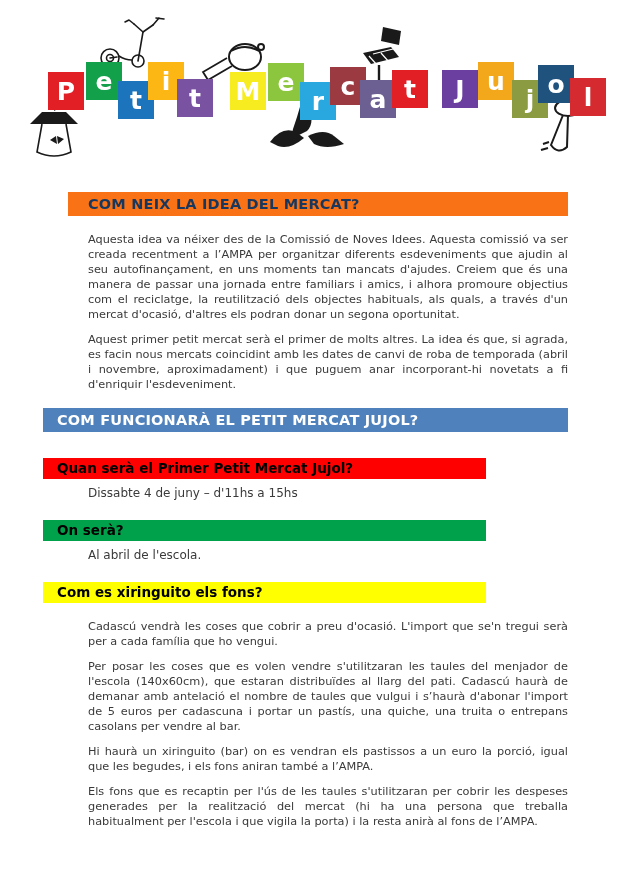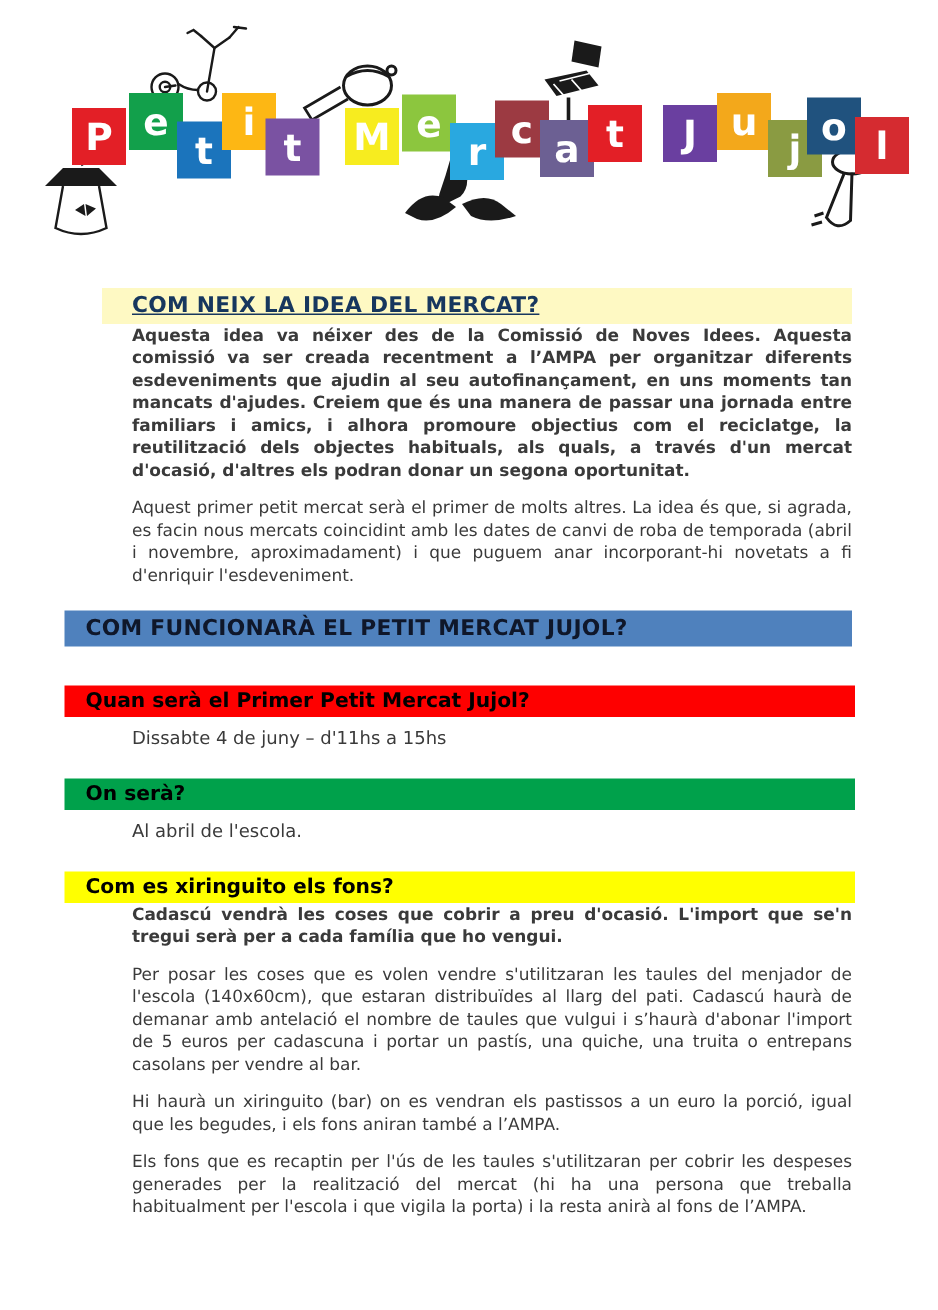--- a/index.html
+++ b/index.html
@@ -9,26 +9,26 @@
   
   .logo{position:relative;width:625px;height:180px;}
   .tile{position:absolute;width:36px;height:38px;display:flex;align-items:center;justify-content:center;
         color:#fff;font-weight:bold;font-size:25px;line-height:1;}
   .doodle{position:absolute;}
 
   
   .bar{box-sizing:border-box;font-weight:bold;}
   .bar-main{width:500px;margin:12px 0 0 68px;padding:4px 4px 4px 20px;font-size:14.5px;letter-spacing:.2px;}
   .bar-main2{width:525px;margin:16px 0 0 43px;padding:4px 4px 4px 14px;font-size:14.5px;letter-spacing:.2px;}
-  .bar-sub{width:527px;margin:26px 0 0 43px;padding:2px 4px 3px 14px;font-size:13.5px;color:#000;}
+  .bar-sub{width:443px;margin:26px 0 0 43px;padding:2px 4px 3px 14px;font-size:13.5px;color:#000;}
 
   
   .para{width:480px;margin:8px 0 10px 88px;text-align:justify;font-size:11.3px;line-height:15px;color:#3a3a3a;}
   .line{width:480px;margin:7px 0 0 88px;font-size:12px;color:#3a3a3a;}
-  .first-para{margin-top:0;font-weight:bold;}
+  .first-para{margin-top:16px;}
 </style>
 </head>
 <body>
 
 <div class="page">
 
   <header class="logo">
 
     <svg class="doodle" style="left:95px;top:12px;" width="72" height="58" viewBox="0 0 72 58">
       <g fill="none" stroke="#1a1a1a" stroke-width="1.6" stroke-linecap="round">
@@ -101,27 +101,27 @@
         <span class="tile" style="left: 360px; top: 80px; background: rgb(108, 96, 147); color: rgb(255, 255, 255);">a</span>
         <span class="tile" style="left: 392px; top: 70px; background: rgb(227, 31, 38); color: rgb(255, 255, 255);">t</span>
         <span class="tile" style="left: 442px; top: 70px; background: rgb(106, 63, 160); color: rgb(255, 255, 255);">J</span>
         <span class="tile" style="left: 478px; top: 62px; background: rgb(243, 168, 27); color: rgb(255, 255, 255);">u</span>
         <span class="tile" style="left: 512px; top: 80px; background: rgb(138, 155, 66); color: rgb(255, 255, 255);">j</span>
         <span class="tile" style="left: 538px; top: 65px; background: rgb(32, 82, 126); color: rgb(255, 255, 255);">o</span>
         <span class="tile" style="left: 570px; top: 78px; background: rgb(213, 43, 48); color: rgb(255, 255, 255);">l</span>
       </div>
   </header>
 
-  <div class="bar bar-main" style="background: #fef9c3; color: rgb(23, 55, 94); text-decoration: underline;">
+  <div class="bar bar-main" style="background: #f97316; color: rgb(23, 55, 94);">
     <span>COM NEIX LA IDEA DEL MERCAT?</span>
   </div>
   <p class="para first-para">Aquesta idea va néixer des de la Comissió de Noves Idees. Aquesta comissió va ser creada recentment a l’AMPA per organitzar diferents esdeveniments que ajudin al seu autofinançament, en uns moments tan mancats d'ajudes. Creiem que és una manera de passar una jornada entre familiars i amics, i alhora promoure objectius com el reciclatge, la reutilització dels objectes habituals, als quals, a través d'un mercat d'ocasió, d'altres els podran donar un segona oportunitat.</p>
   <p class="para">Aquest primer petit mercat serà el primer de molts altres. La idea és que, si agrada, es facin nous mercats coincidint amb les dates de canvi de roba de temporada (abril i novembre, aproximadament) i que puguem anar incorporant-hi novetats a fi d'enriquir l'esdeveniment.</p>
 
-  <div class="bar bar-main2" style="background: rgb(79, 129, 189); color: #0f172a;">
+  <div class="bar bar-main2" style="background: rgb(79, 129, 189); color: #ffffff;">
     <span>COM FUNCIONARÀ EL PETIT MERCAT JUJOL?</span>
   </div>
 
   <div class="bar bar-sub" style="background: rgb(254, 0, 0);">
     <span>Quan serà el Primer Petit Mercat Jujol?</span>
   </div>
   <p class="line">Dissabte 4 de juny – d'11hs a 15hs</p>
 
   <div class="bar bar-sub" style="margin-top: 20px; background: rgb(0, 161, 75);">
     <span>On serà?</span>

